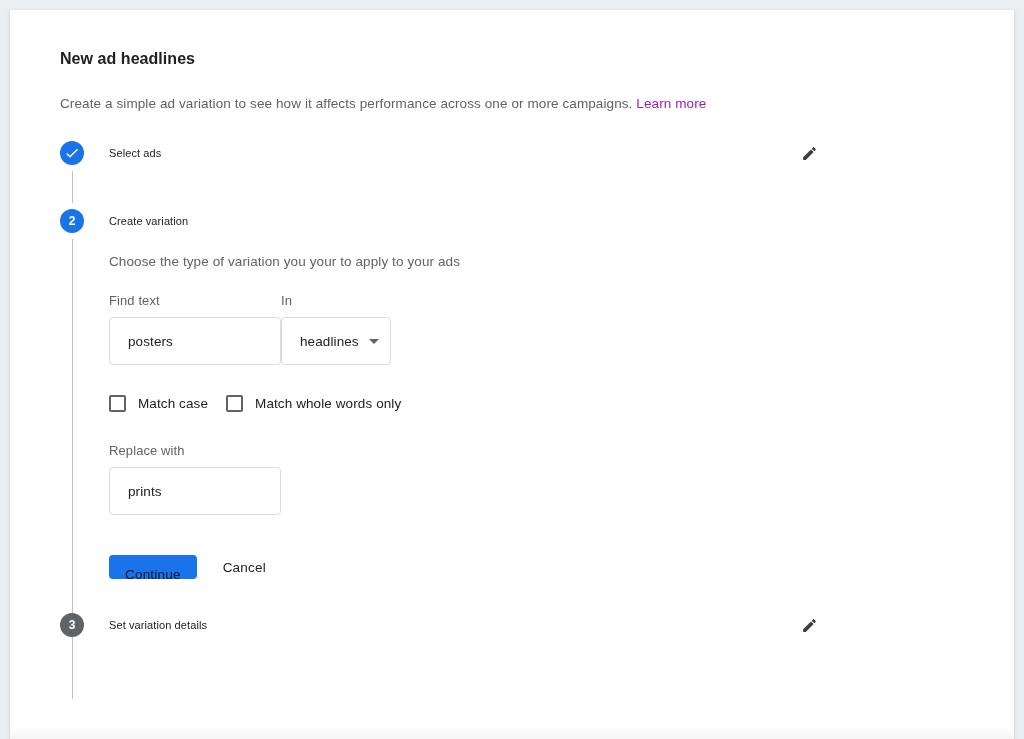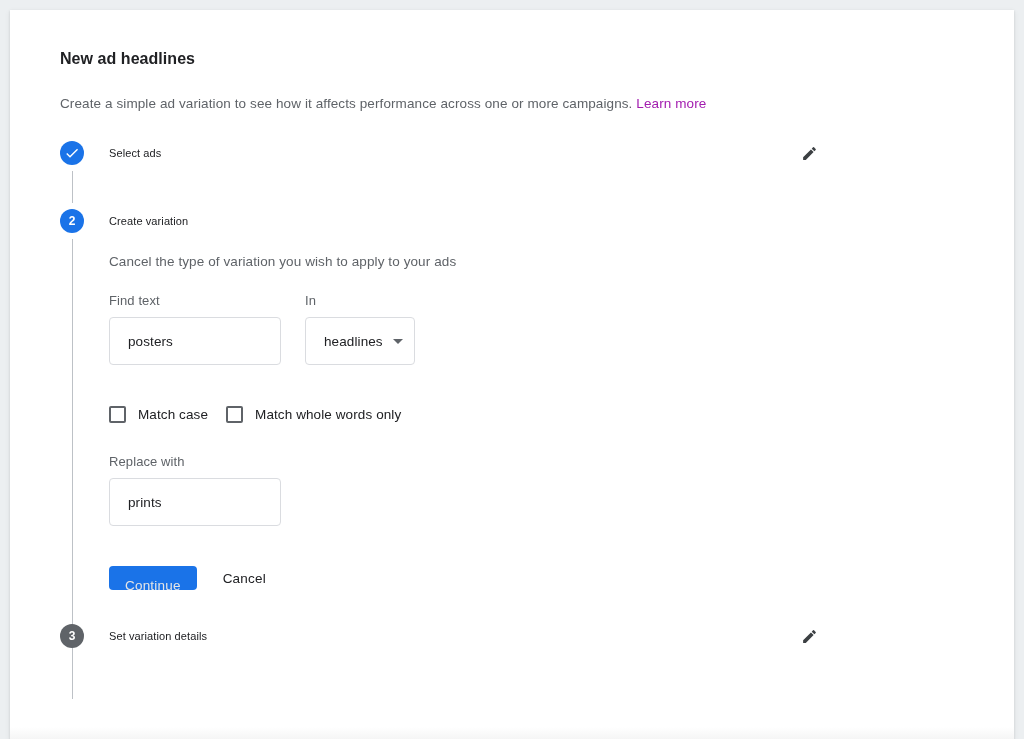--- a/index.html
+++ b/index.html
@@ -176,21 +176,20 @@
     border-left: 5px solid transparent;
     border-right: 5px solid transparent;
     border-top: 5px solid #5f6368;
     margin-left: 10px;
     flex: 0 0 auto;
   }
 
   .field-row {
     display: flex;
     margin-top: 22px;
-    gap: 24px;
   }
 
   .field-label {
     font-size: 13px;
     color: #5f6368;
     letter-spacing: 0.1px;
     margin-bottom: 9px;
     display: block;
   }
 
@@ -211,21 +210,21 @@
 
   .select-in {
     width: 110px;
     justify-content: flex-start;
   }
 
   
   .checkbox-row {
     display: flex;
     align-items: center;
-    margin-top: 41px;
+    margin-top: 30px;
   }
   .checkbox-item {
     display: flex;
     align-items: center;
     cursor: pointer;
     margin-right: 18px;
   }
   .checkbox-box {
     width: 17px;
     height: 17px;
@@ -245,21 +244,21 @@
   .replace-block { margin-top: 31px; }
 
   
   .button-row {
     display: flex;
     align-items: center;
     margin-top: 34px;
   }
   .btn-primary {
     background: #1a73e8;
-    color: #e5e5e5;
+    color: #0f172a;
     border: none;
     border-radius: 4px;
     height: 20px;
     padding: 12px 16px;
     font-size: 13.5px;
     font-family: "Liberation Sans", sans-serif;
     letter-spacing: 0.2px;
     cursor: pointer;
   }
   .btn-text {
@@ -321,21 +320,21 @@
 
         <div class="step step-2" style="margin-top:40px;">
           <div class="step-marker active">
             <span>2</span>
           </div>
           <span class="step-title">Create variation</span>
           <div class="connector connector-2"></div>
 
           <div class="step-body">
 
-            <div class="helper-text">Cancel the type of variation you wish to apply to your ads</div>
+            <div class="helper-text">Choose the type of variation you your to apply to your ads</div>
 
 
             <div class="field-row">
               <div>
                 <label class="field-label">Find text</label>
                 <input class="text-input" type="text" value="posters" style="">
               </div>
               <div>
                 <label class="field-label">In</label>
                 <div class="select-box select-in">

